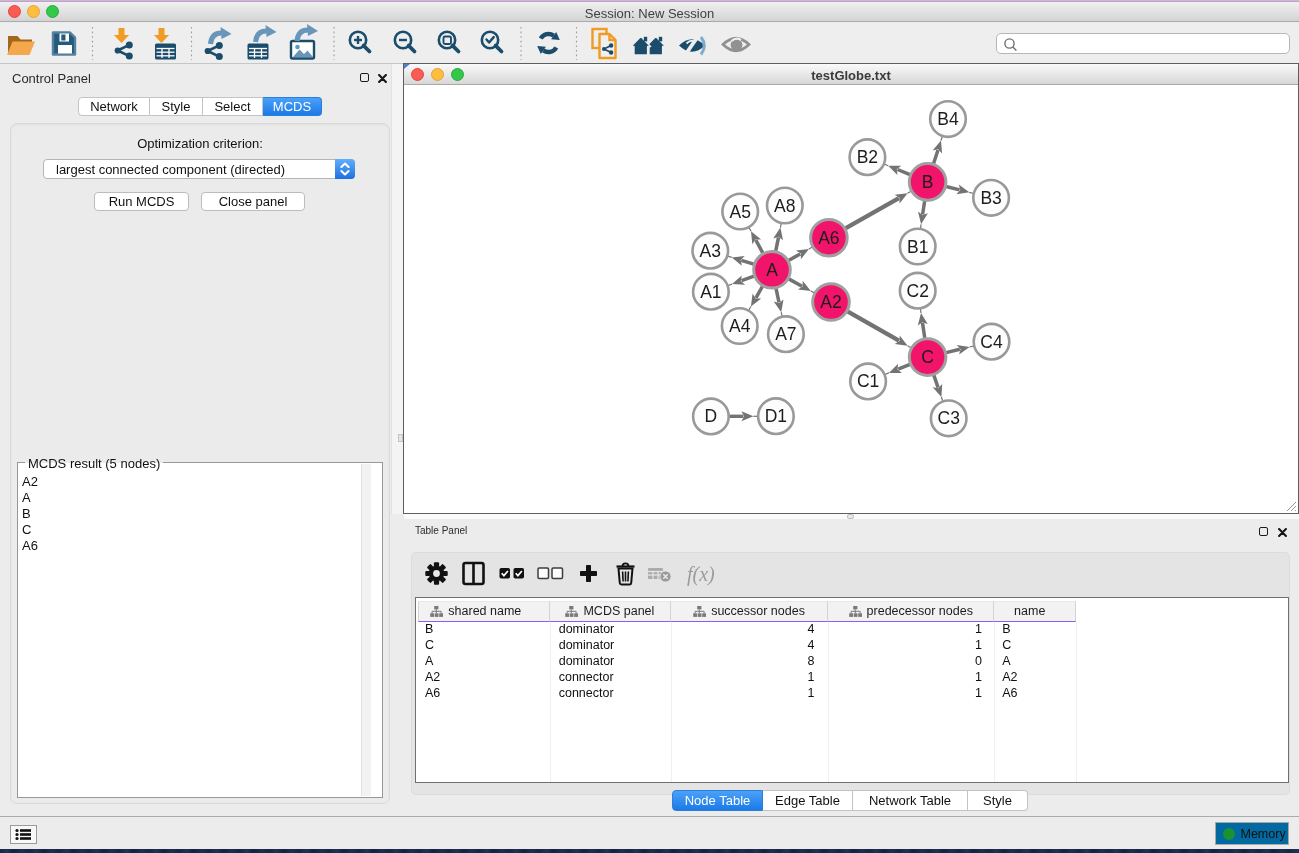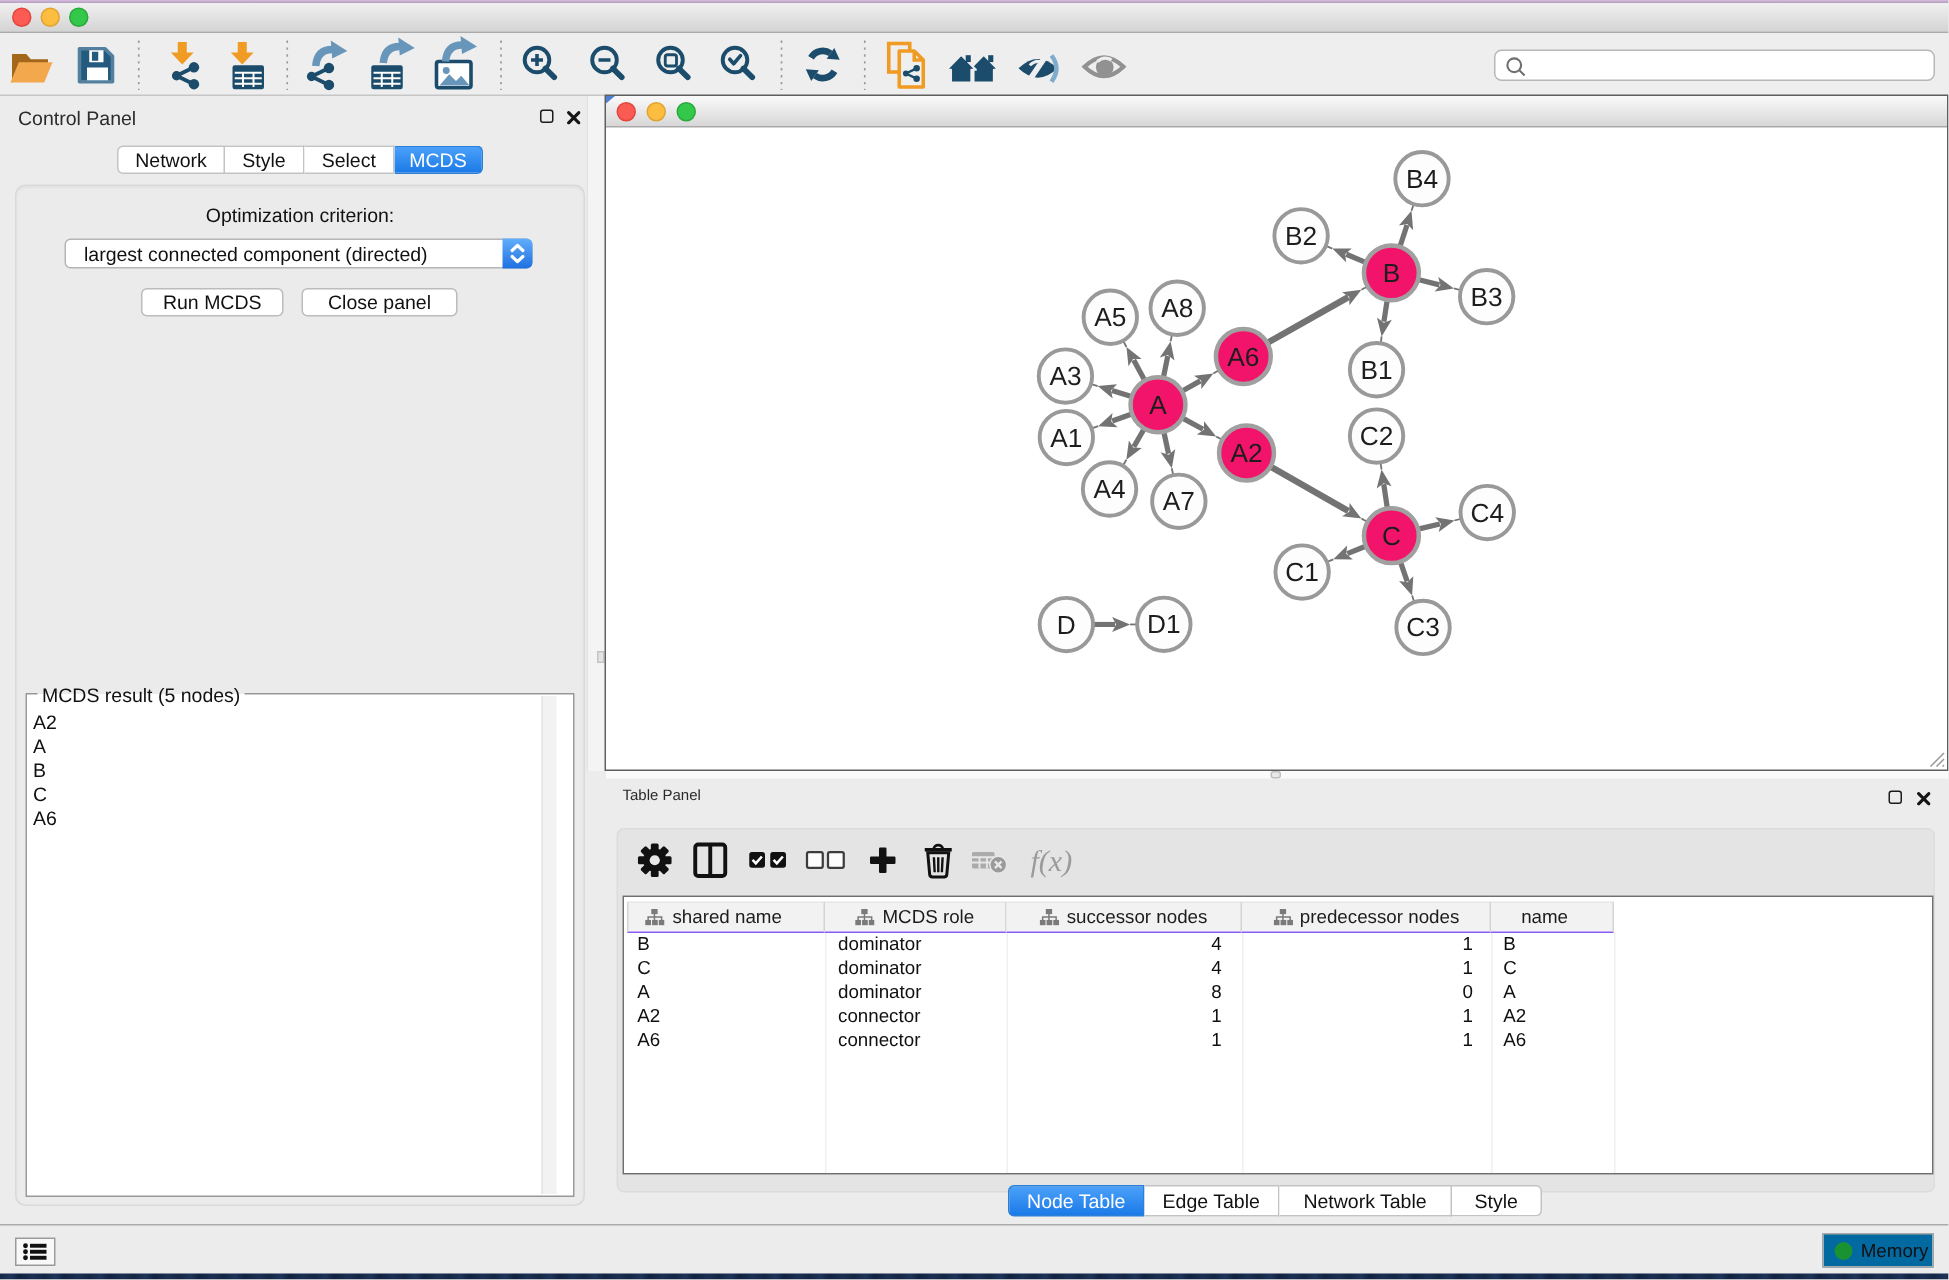--- a/index.html
+++ b/index.html
@@ -57,20 +57,21 @@
   #wallpaper { left:0; top:849px; width:1299px; height:4px;
      background:repeating-linear-gradient(90deg,#152845 0px,#1d3358 7px,#122240 13px,#1a2f52 22px,#142643 30px); }
 </style>
 </head>
 <body>
 <div class="abs" id="purple"></div>
 <div class="abs" id="titlebar">
   <div class="tl" style="left:8px; background:#fc5b53; border:0.5px solid #e2463d;"></div>
   <div class="tl" style="left:27px; background:#fdbd40; border:0.5px solid #e0a52e;"></div>
   <div class="tl" style="left:46px; background:#34c84a; border:0.5px solid #2aa93c;"></div>
+  <div class="abs" id="title-text">Session: New Session</div>
 </div>
 <div class="abs" id="toolbar">
   <svg width="1299" height="41" viewBox="0 0 1299 41">
     <path d="M8,32 L8,13 h9.5 l3,3.5 H32 v5 z" fill="#a3671c"></path>
     <path d="M7,32 L12.5,18.5 H35 L29.5,32 z" fill="#f3a84d"></path>
     <path d="M53,31.5 v-22 h17 l5,5 v17 z" fill="#235a7e" stroke="#54809f" stroke-width="2.4" stroke-linejoin="round"></path>
     <rect x="59.5" y="10.5" width="9.5" height="8" fill="#fff"></rect>
     <rect x="61.3" y="11.5" width="4.2" height="6" fill="#235a7e"></rect>
     <rect x="58" y="22" width="14" height="8.5" fill="#fff"></rect>
     <line x1="92.5" y1="4" x2="92.5" y2="37" stroke="#9a9a9a" stroke-width="1.1" stroke-dasharray="1.6,3"></line>
@@ -188,20 +189,21 @@
 <div class="abs" style="left:398px; top:434px; width:5px; height:8px; background:#e4e4e4; border:1px solid #c4c4c4;"></div>
 
 <div class="abs" id="netframe">
   <svg style="position:absolute; left:0; top:0; z-index:5;" width="6" height="5" viewBox="0 0 6 5">
       <path d="M0,0 L6,0 L0,5 z" fill="#4f7fd2"></path>
     </svg>
   <div class="abs" id="nettitle">
     <div class="tl" style="left:7px; top:4px; background:#fc5b53; border:0.5px solid #e2463d;"></div>
     <div class="tl" style="left:27px; top:4px; background:#fdbd40; border:0.5px solid #e0a52e;"></div>
     <div class="tl" style="left:47px; top:4px; background:#34c84a; border:0.5px solid #2aa93c;"></div>
+    <div class="txt">testGlobe.txt</div>
   </div>
   <svg id="graph" style="position:absolute; left:0; top:21px;" width="894" height="428" viewBox="0 0 894 428">
     <line x1="358.9" y1="168.1" x2="351.8" y2="155.0" stroke="#737373" stroke-width="3.5"></line>
     <polygon points="347.0,146.3 357.1,154.4 351.4,154.4 348.3,159.2" fill="#737373"></polygon>
     <line x1="347.0" y1="146.3" x2="344.6" y2="141.9" stroke="#737373" stroke-width="1.2"></line>
     <line x1="371.7" y1="166.2" x2="374.5" y2="152.4" stroke="#737373" stroke-width="3.5"></line>
     <polygon points="376.4,142.6 379.0,155.3 374.6,151.7 369.2,153.4" fill="#737373"></polygon>
     <line x1="376.4" y1="142.6" x2="377.4" y2="137.7" stroke="#737373" stroke-width="1.2"></line>
     <line x1="349.8" y1="179.2" x2="337.3" y2="175.3" stroke="#737373" stroke-width="3.5"></line>
     <polygon points="327.8,172.4 340.7,171.1 336.7,175.1 337.8,180.7" fill="#737373"></polygon>
@@ -360,21 +362,21 @@
     <div class="hdrcell" style="left:134.6px; width:120.6px;">
         <svg width="13" height="11" viewBox="0 0 13 11" style="margin-right:5px;">
           <g fill="#7a7a7a">
             <rect x="4.2" y="0" width="4.2" height="3.4"></rect>
             <rect x="0.2" y="7.3" width="3.8" height="3.6"></rect>
             <rect x="4.7" y="7.3" width="3.8" height="3.6"></rect>
             <rect x="9.2" y="7.3" width="3.8" height="3.6"></rect>
           </g>
           <path d="M6.3,3.4 V5.3 M2.1,7.3 V5.3 H11.1 V7.3 M6.3,5.3 V7.3" stroke="#7a7a7a" stroke-width="1" fill="none"></path>
         </svg>
-        <span>MCDS role</span>
+        <span>MCDS panel</span>
       </div>
     <div class="hdrcell" style="left:255.2px; width:157.7px;">
         <svg width="13" height="11" viewBox="0 0 13 11" style="margin-right:5px;">
           <g fill="#7a7a7a">
             <rect x="4.2" y="0" width="4.2" height="3.4"></rect>
             <rect x="0.2" y="7.3" width="3.8" height="3.6"></rect>
             <rect x="4.7" y="7.3" width="3.8" height="3.6"></rect>
             <rect x="9.2" y="7.3" width="3.8" height="3.6"></rect>
           </g>
           <path d="M6.3,3.4 V5.3 M2.1,7.3 V5.3 H11.1 V7.3 M6.3,5.3 V7.3" stroke="#7a7a7a" stroke-width="1" fill="none"></path>

